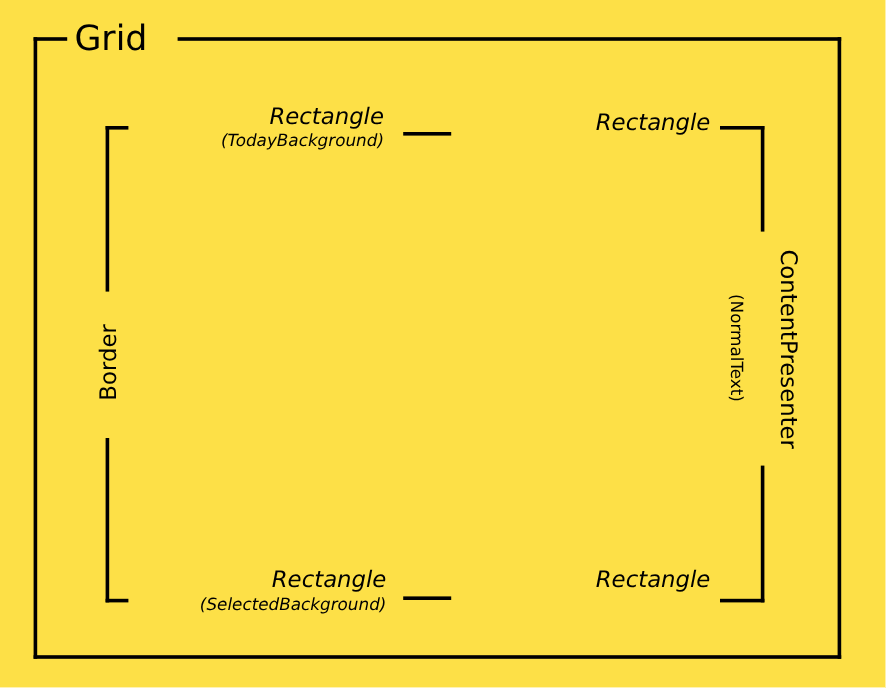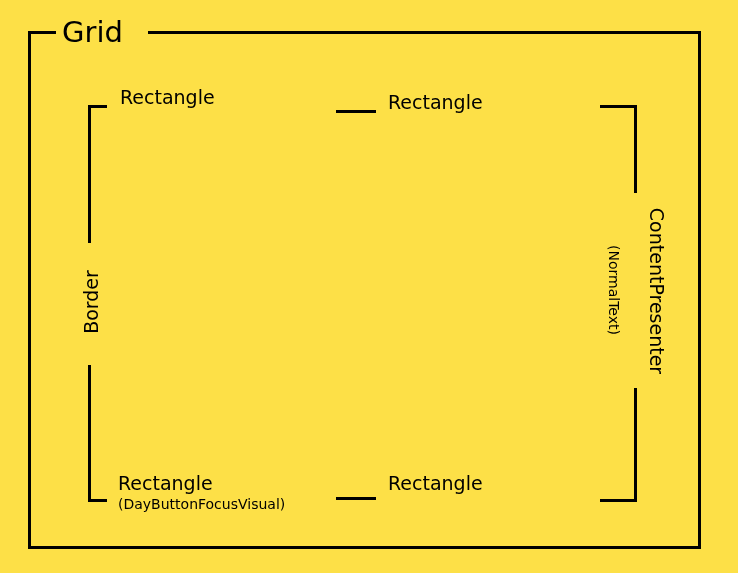--- a/index.html
+++ b/index.html
@@ -42,23 +42,24 @@
   .stroke {
     position: absolute;
     background: #000000;
   }
   .stroke-v { width: 3px; }
   .stroke-h { height: 3px; }
 
   
   .node-label {
     position: absolute;
-    text-align: left;
+    text-align: right;
     white-space: nowrap;
     color: #000000;
+    font-style: italic;
   }
   .node-label .nm {
     display: block;
     font-size: 19px;
     line-height: 23px;
     font-weight: 400;
   }
   .node-label .st {
     display: block;
     font-size: 14px;
@@ -132,28 +133,29 @@
   <div class="side-label rot-cw" style="left:534px; top:280px; width:160px; height:20px; text-align:center;">
     <span class="st">(NormalText)</span>
   </div>
 
   <div class="stroke stroke-h" style="left:336px; top:110px; width:40px; height:3px;"></div>
 
   <div class="stroke stroke-h" style="left:336px; top:497px; width:40px; height:3px;"></div>
 
   <div class="node-label" style="left:120px; top:86px; width:200px;">
     <span class="nm">Rectangle</span>
+    <span class="st">(TodayBackground)</span>
   </div>
 
   <div class="node-label" style="left:388px; top:91px; width:204px;">
     <span class="nm">Rectangle</span>
   </div>
 
   <div class="node-label" style="left:118px; top:472px; width:204px;">
     <span class="nm">Rectangle</span>
-    <span class="st">(DayButtonFocusVisual)</span>
+    <span class="st">(SelectedBackground)</span>
   </div>
 
   <div class="node-label" style="left:388px; top:472px; width:204px;">
     <span class="nm">Rectangle</span>
   </div>
 
 </div>
 
 </body></html>

